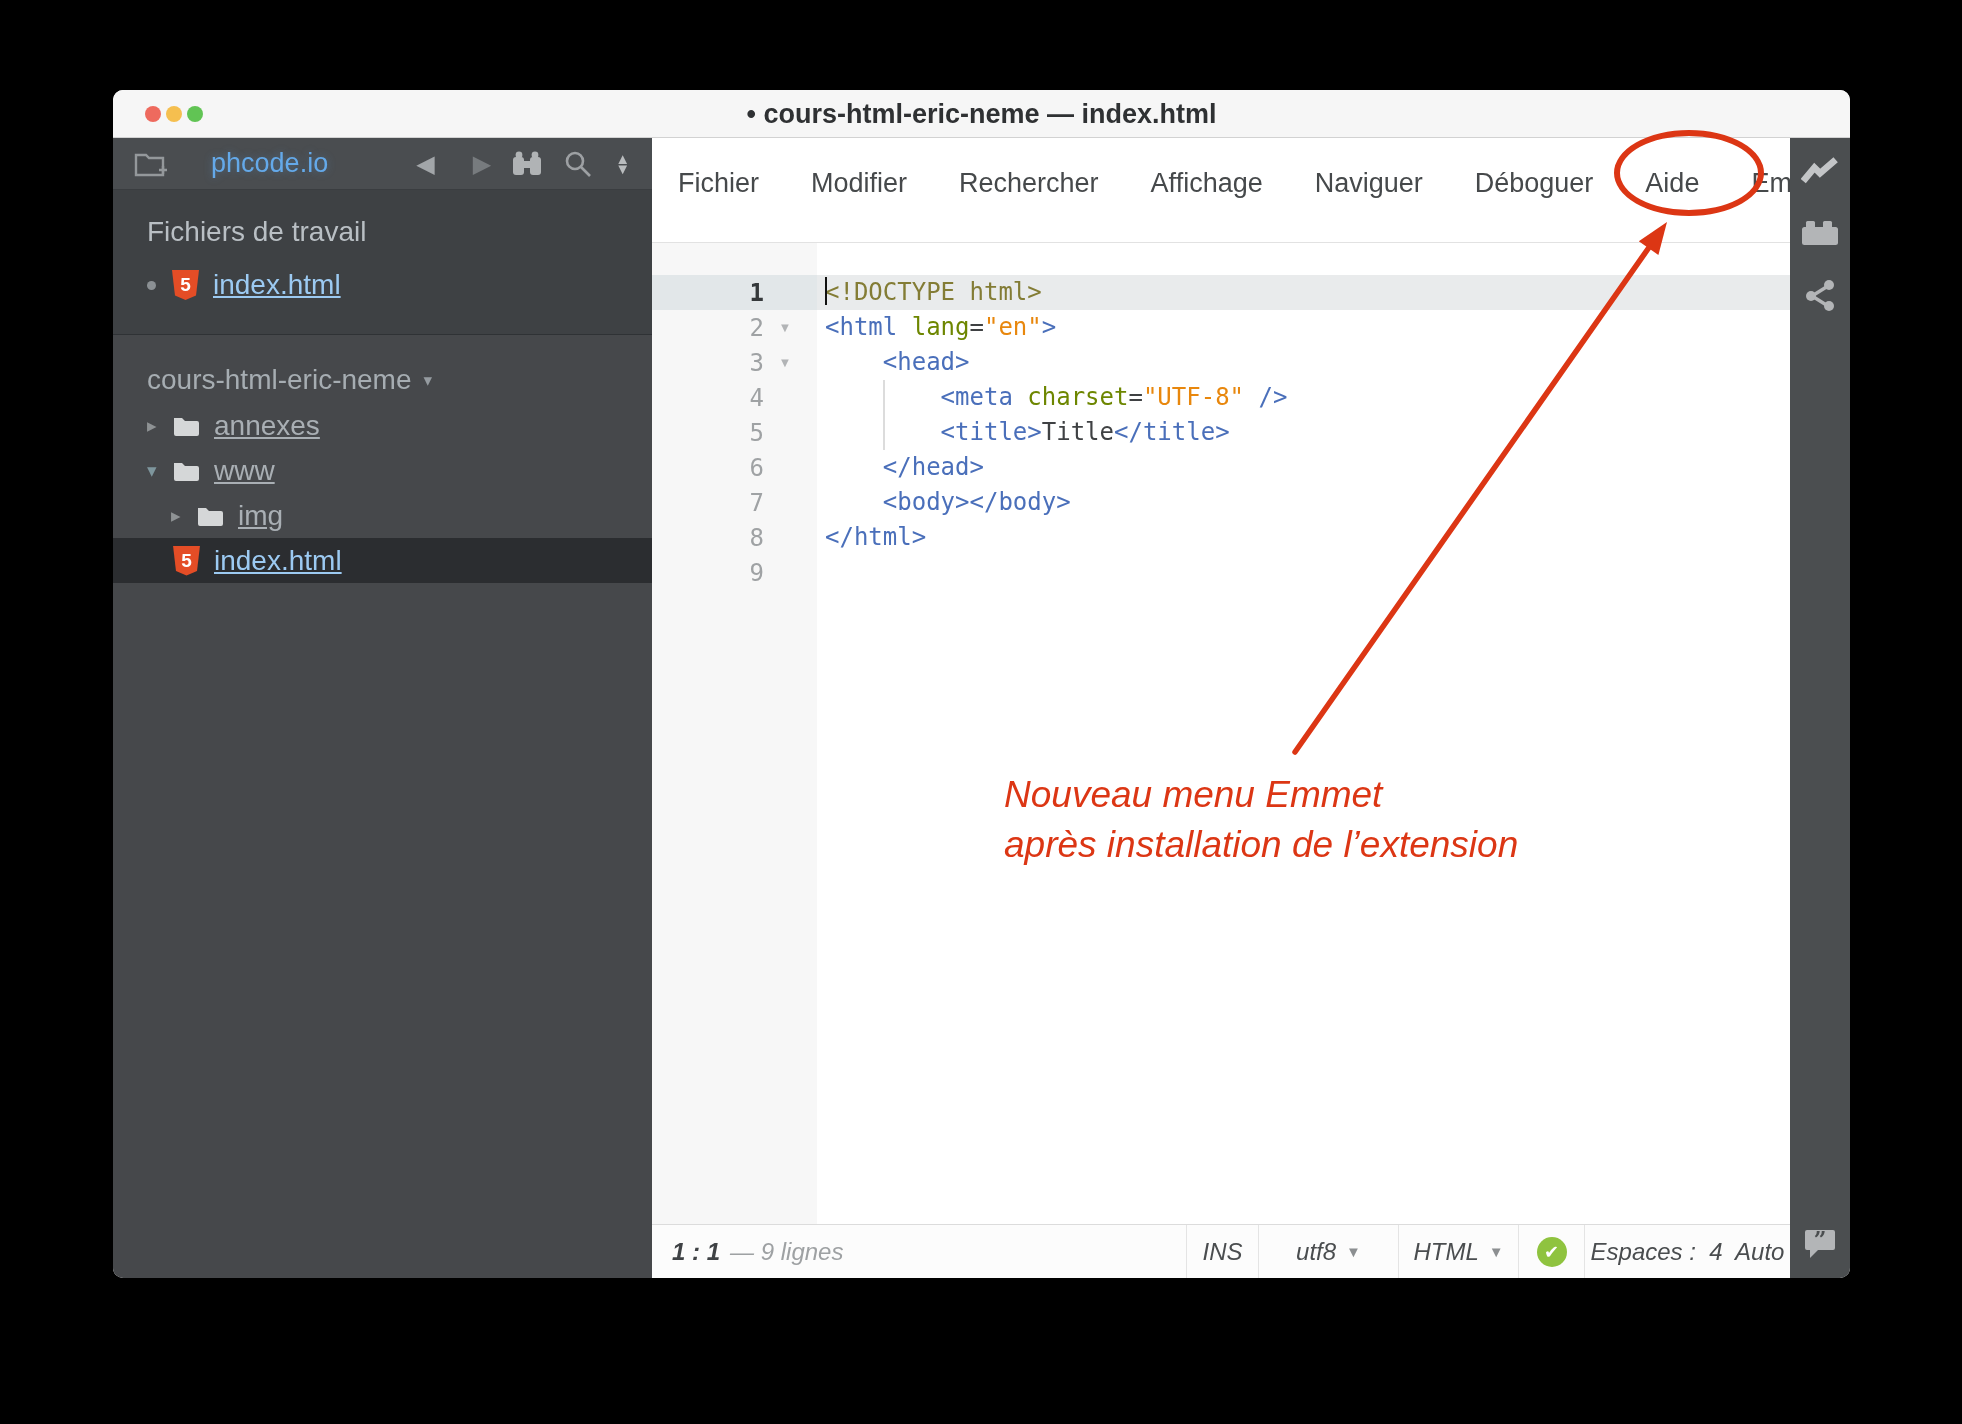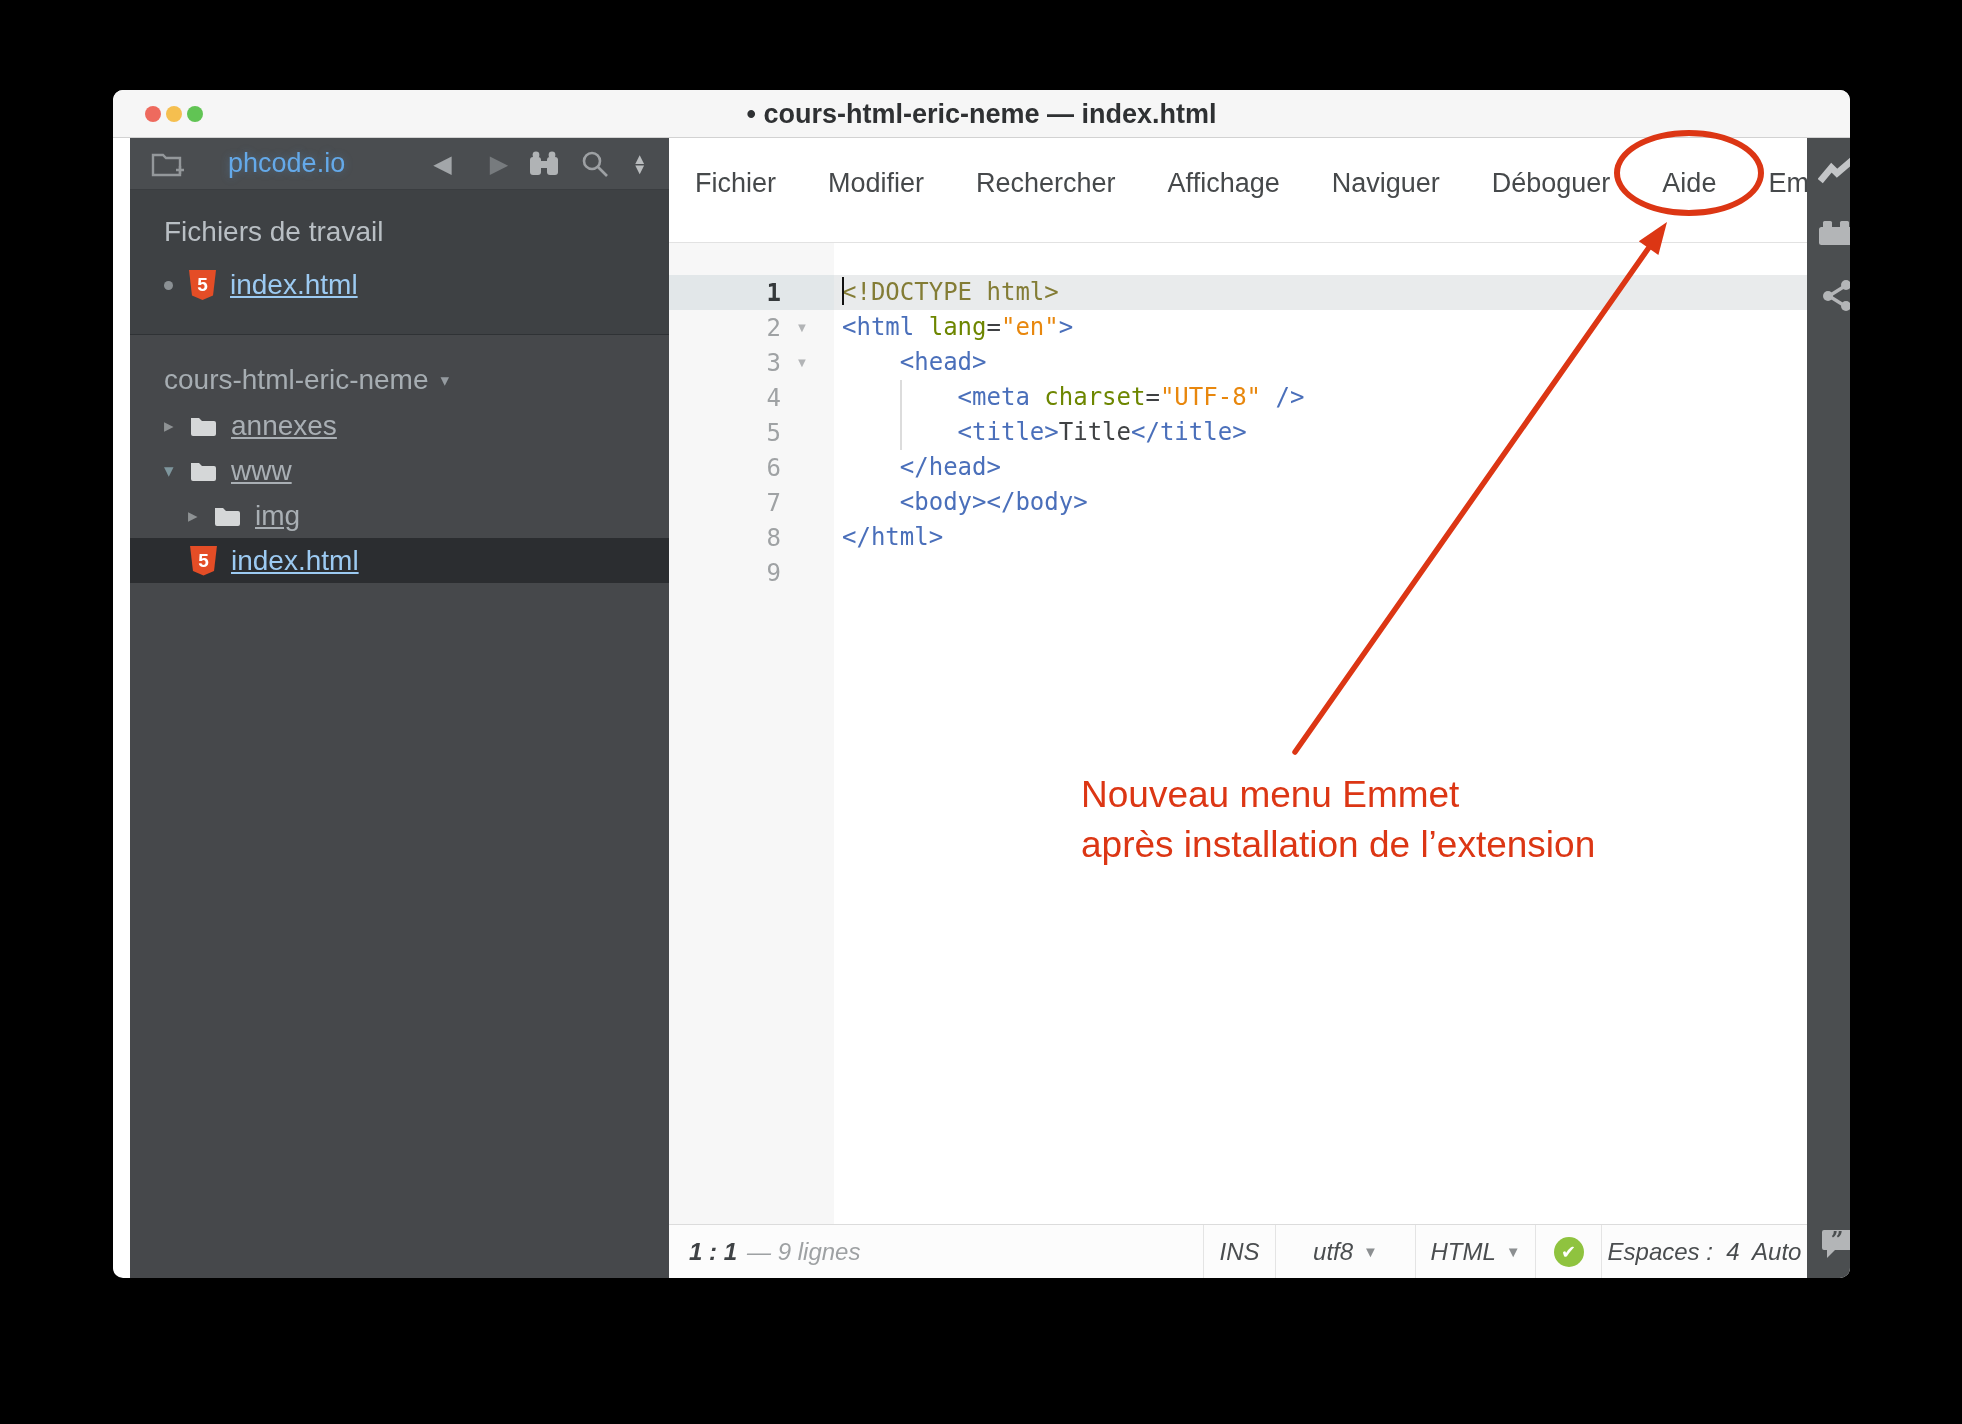--- a/index.html
+++ b/index.html
@@ -10,21 +10,21 @@
   
   .titlebar{position:absolute;left:0;top:0;width:100%;height:48px;background:#f6f6f6;
             border-bottom:1px solid #d2d2d2;box-sizing:border-box;}
   .traffic{position:absolute;top:16px;width:16px;height:16px;border-radius:50%;}
   .t-red{left:32px;background:var(--traffic_red);}
   .t-yellow{left:53px;background:var(--traffic_yellow);}
   .t-green{left:74px;background:var(--traffic_green);}
   .win-title{position:absolute;left:0;top:0;width:100%;height:48px;line-height:48px;text-align:center;
              font-size:27px;font-weight:bold;color:#2f3133;}
   
-  .content{position:absolute;left:17px;top:48px;width:100%;height:1140px;display:flex;}
+  .content{position:absolute;left:0;top:48px;width:100%;height:1140px;display:flex;}
   .sidebar{position:relative;width:539px;height:100%;background:#46484b;flex:none;}
   .editor-col{position:relative;flex:1;height:100%;background:#fff;overflow:hidden;}
   .right-toolbar{position:relative;width:60px;height:100%;background:#4b4e50;flex:none;}
   
   .side-toolbar{position:relative;height:52px;background:#4a4d50;display:flex;align-items:center;
                 padding:0 22px 0 20px;box-sizing:border-box;border-bottom:1px solid #3a3d40;}
   .brand{width:190px;text-align:center;font-size:27px;color:var(--brand_blue);
          text-shadow:0 0 8px rgba(98,168,232,.35);margin-left:8px;}
   .nav-arrow{font-size:24px;line-height:1;}
   .nav-back{color:#a2a6a9;margin-left:54px;}
@@ -98,21 +98,21 @@
            display:flex;align-items:center;justify-content:center;font-size:18px;font-weight:bold;}
   
   .rt-icons{display:flex;flex-direction:column;align-items:center;padding-top:14px;gap:24px;}
   .tool-icon{width:38px;height:38px;display:flex;align-items:center;justify-content:center;}
   .rt-bottom{position:absolute;bottom:16px;left:0;width:100%;display:flex;justify-content:center;}
   
   .red-accent{color:var(--annotation_red);}
   .emmet-circle{position:absolute;left:1614px;top:130px;width:150px;height:86px;border:6px solid currentColor;
                 border-radius:50%;box-sizing:border-box;}
   .annot-arrow{position:absolute;left:1250px;top:200px;}
-  .annot-text{position:absolute;left:1081px;top:770px;font-size:37px;line-height:50px;}
+  .annot-text{position:absolute;left:1004px;top:770px;font-size:37px;line-height:50px;font-style:italic;}
 </style>
 </head>
 <body>
 
 <div class="stage">
   <div class="window">
 
     <div class="titlebar">
       <span class="traffic t-red"></span>
       <span class="traffic t-yellow"></span>

